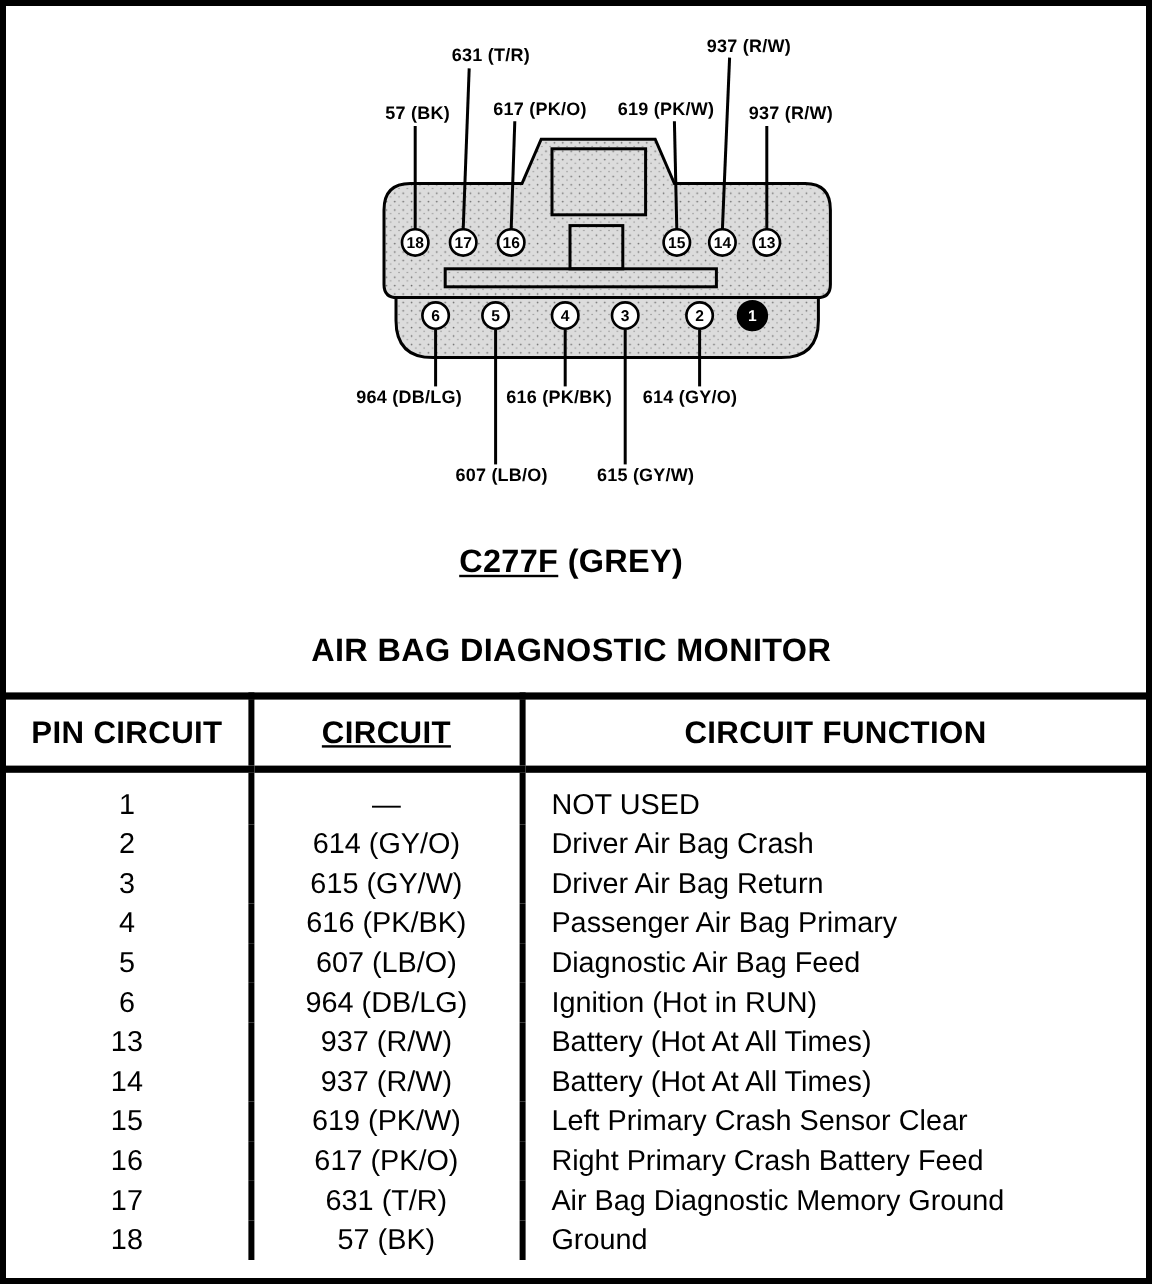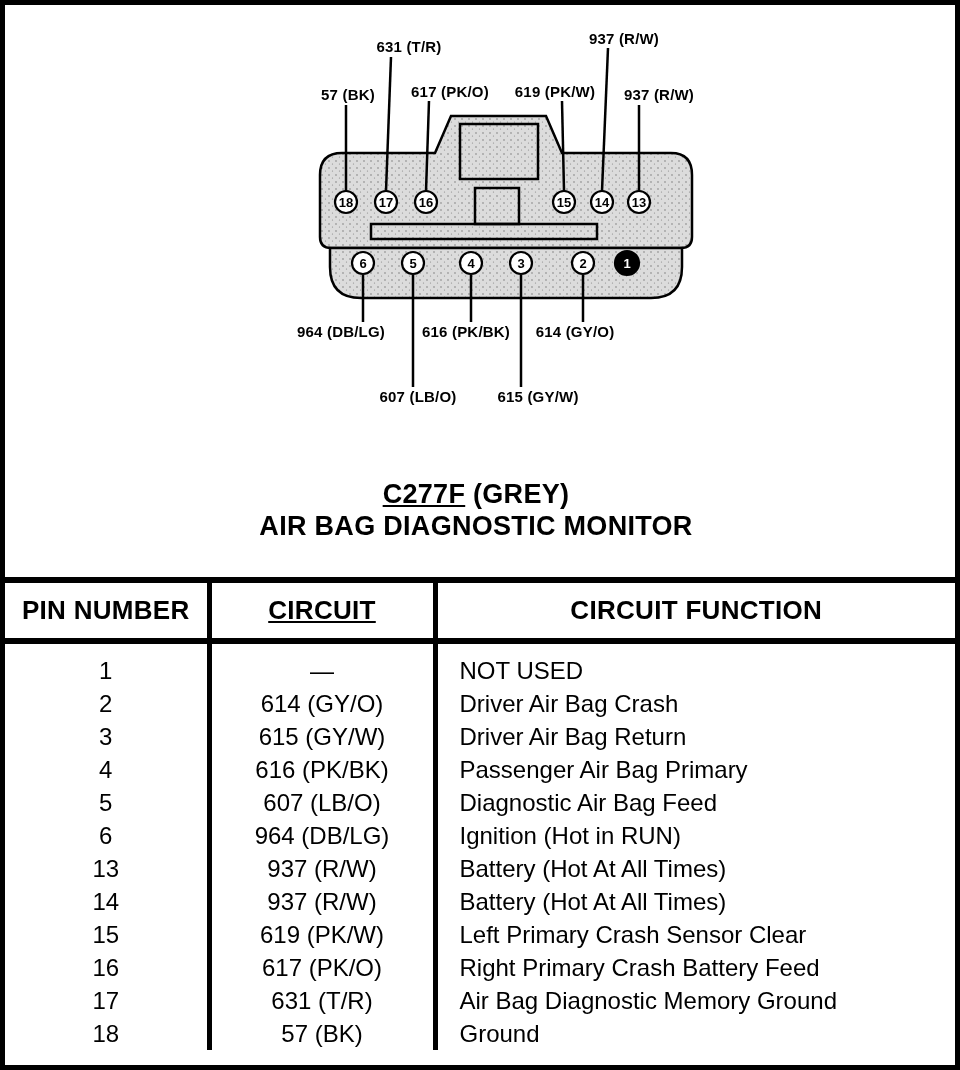--- a/index.html
+++ b/index.html
@@ -144,31 +144,31 @@
     <div class="wire-label" style="left:343px; top:81px;">57 (BK)</div>
     <div class="wire-label" style="left:445px; top:78px;">617 (PK/O)</div>
     <div class="wire-label" style="left:550px; top:78px;">619 (PK/W)</div>
     <div class="wire-label" style="left:654px; top:81px;">937 (R/W)</div>
     <div class="wire-label" style="left:336px; top:318px;">964 (DB/LG)</div>
     <div class="wire-label" style="left:461px; top:318px;">616 (PK/BK)</div>
     <div class="wire-label" style="left:570px; top:318px;">614 (GY/O)</div>
     <div class="wire-label" style="left:413px; top:383px;">607 (LB/O)</div>
     <div class="wire-label" style="left:533px; top:383px;">615 (GY/W)</div>
 
-    <div class="conn-title" style="top:474px;text-align:center;">
+    <div class="conn-title" style="top:448px;text-align:center;">
       <span class="underline">C277F</span>
       <span>(GREY)</span>
     </div>
-    <div class="conn-title" style="top:506px;">AIR BAG DIAGNOSTIC MONITOR</div>
+    <div class="conn-title" style="top:522px;">AIR BAG DIAGNOSTIC MONITOR</div>
   </div>
 
   <table class="pinout">
     <thead>
       <tr>
-        <th class="h-pin">PIN NUMBER</th>
+        <th class="h-pin">PIN CIRCUIT</th>
         <th class="h-cir">CIRCUIT</th>
         <th class="h-fun">CIRCUIT FUNCTION</th>
       </tr>
     </thead>
     <tbody>
       <tr>
         <td class="c-pin">1</td>
         <td class="c-cir">—</td>
         <td class="c-fun">NOT USED</td>
       </tr>

